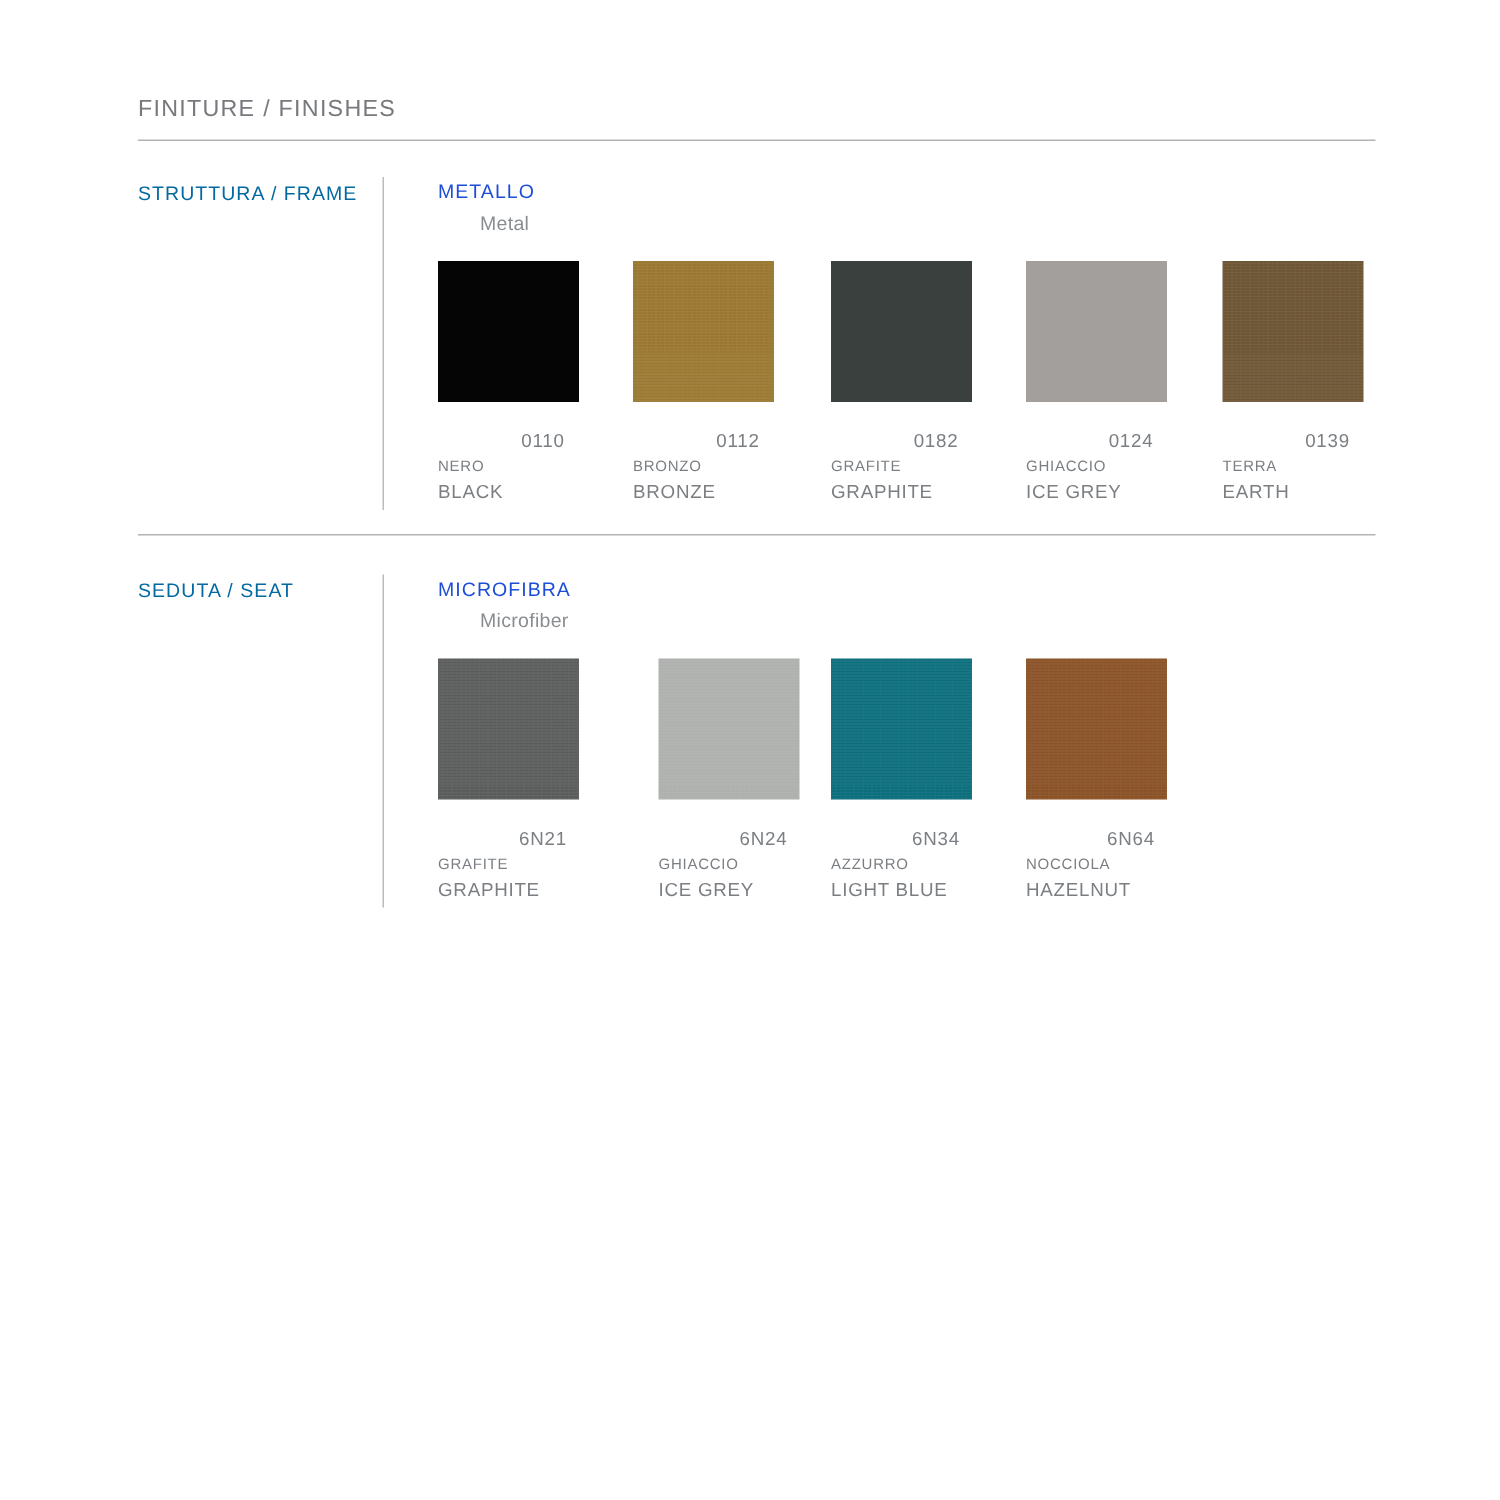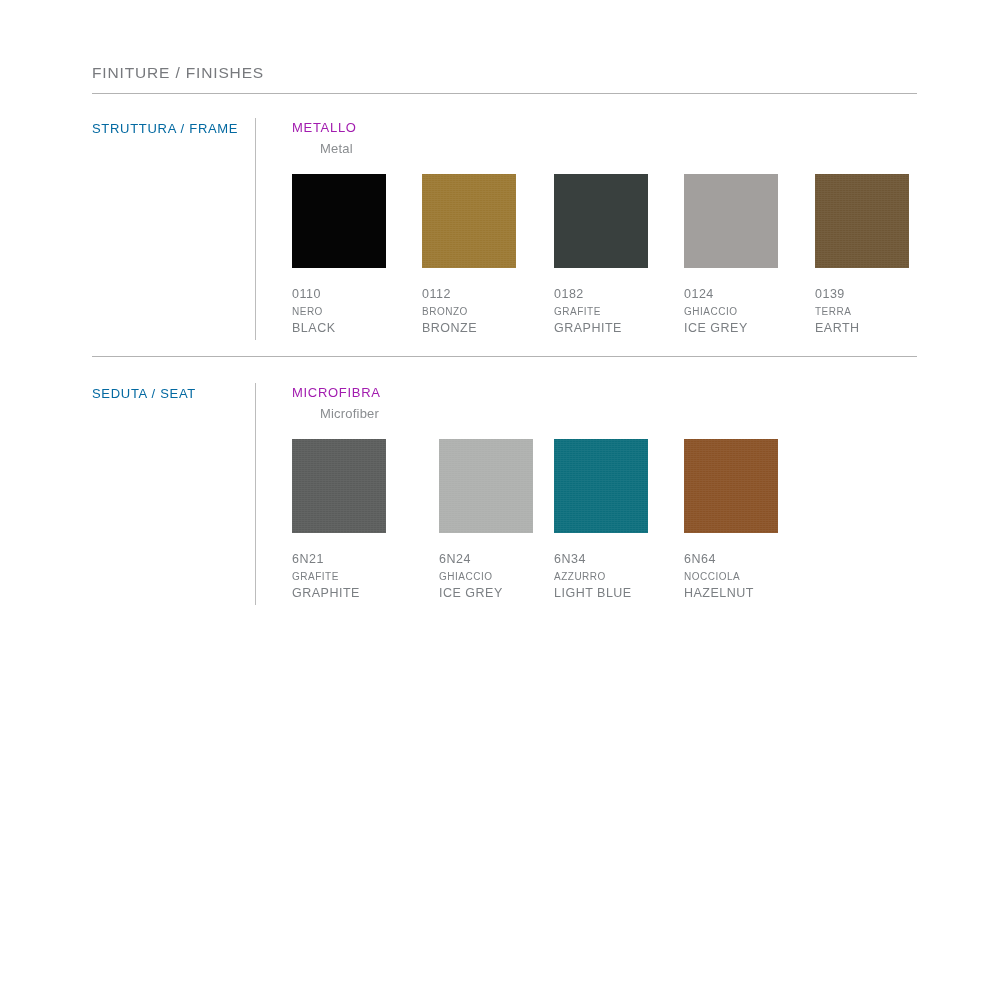--- a/index.html
+++ b/index.html
@@ -71,21 +71,21 @@
   }
   .v-divider-frame { height: 222px; }
   .v-divider-seat  { height: 222px; }
 
   .mat-name {
     position: absolute;
     left: 292px;
     top: 2px;
     font-size: 13px;
     letter-spacing: 0.7px;
-    color: #a21caf;
+    color: #1d4ed8;
     white-space: nowrap;
   }
   .mat-sub {
     position: absolute;
     left: 292px;
     top: 23px;
     font-size: 13px;
     letter-spacing: 0.2px;
     color: #8a8d90;
     white-space: nowrap;
@@ -128,20 +128,21 @@
     top: 112px;
     left: 0;
     width: 140px;
   }
   .swatch-code {
     font-size: 12.5px;
     letter-spacing: 0.5px;
     color: #7b7f83;
     line-height: 17px;
     white-space: nowrap;
+    text-align: center;
   }
   .swatch-it {
     font-size: 10px;
     letter-spacing: 0.5px;
     color: #7b7f83;
     line-height: 17px;
     white-space: nowrap;
   }
   .swatch-en {
     font-size: 12.5px;

